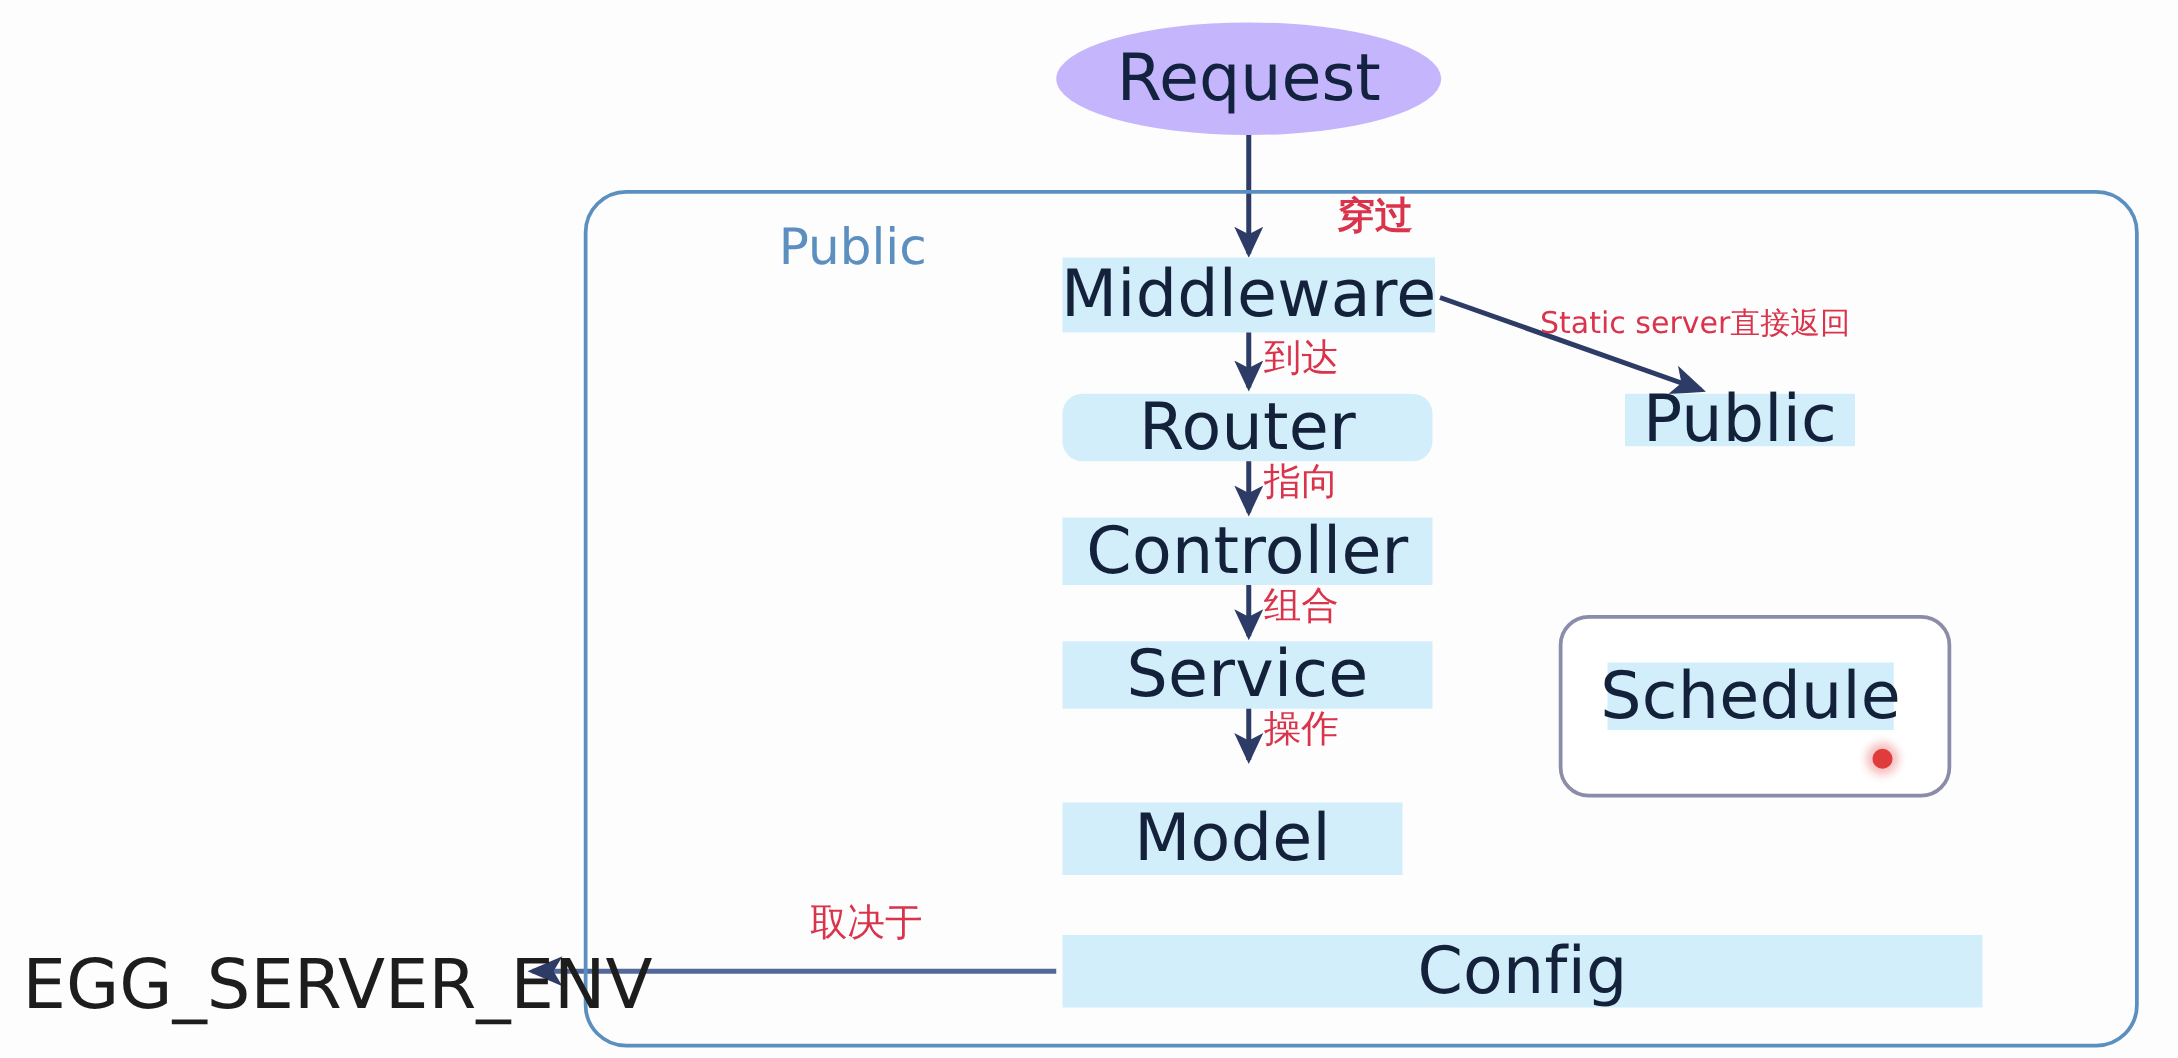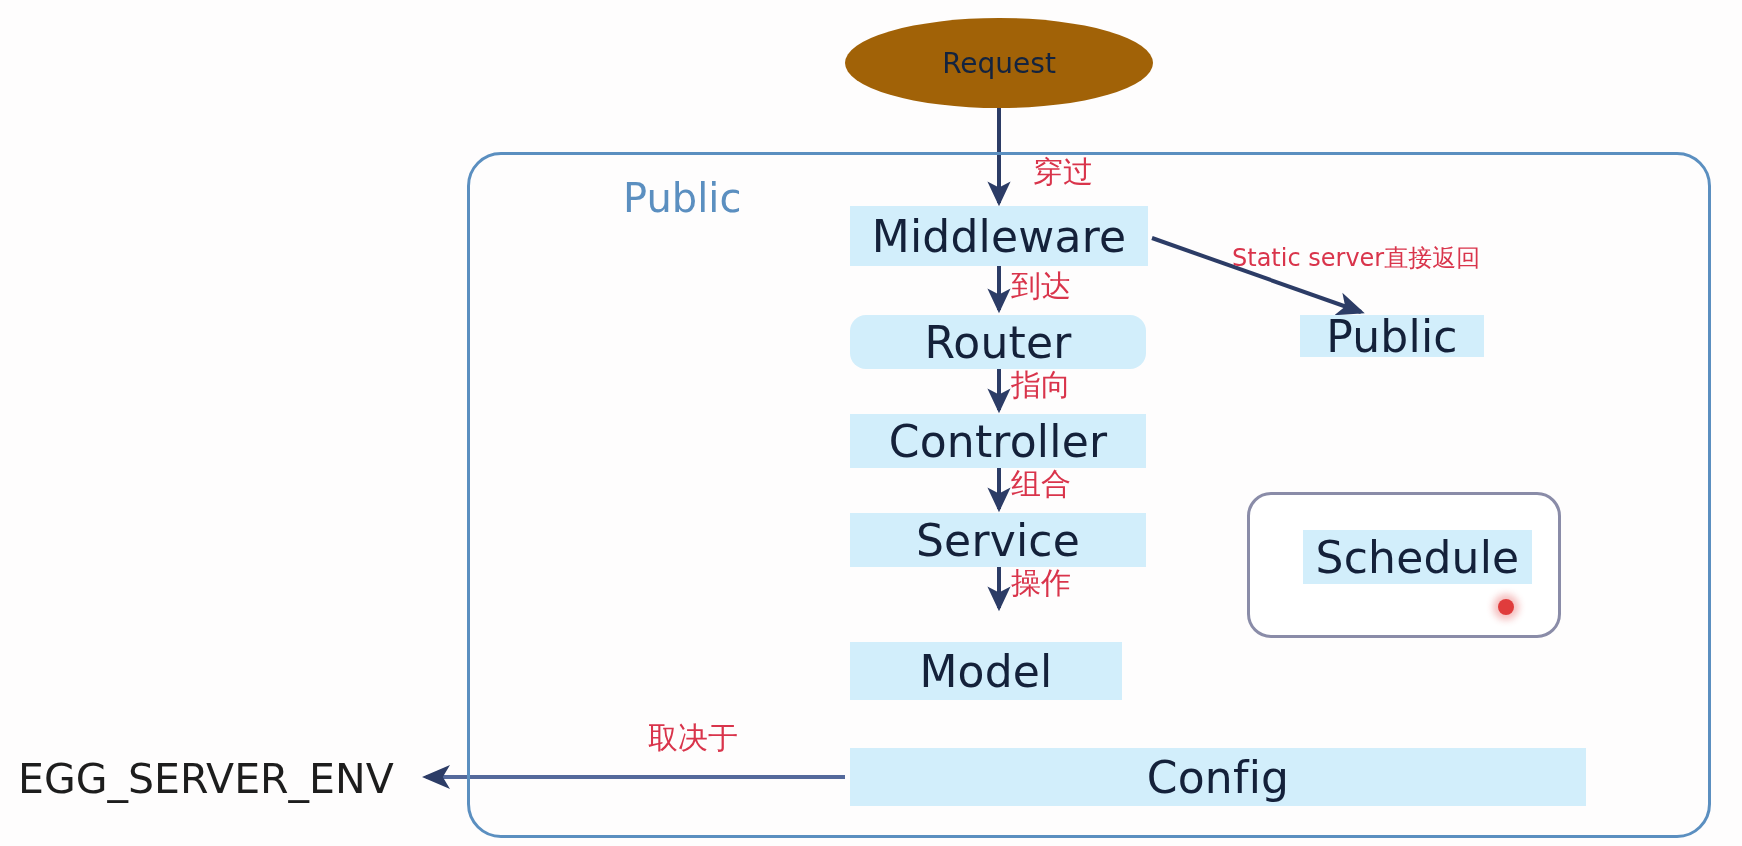--- a/index.html
+++ b/index.html
@@ -25,34 +25,34 @@
   }
 
   
   .node-box {
     position: absolute;
     background: #d2eefb;
     color: #14213a;
     display: flex;
     align-items: center;
     justify-content: center;
-    font-size: 44px;
+    font-size: 52px;
     font-weight: 400;
     letter-spacing: 0.2px;
     white-space: nowrap;
   }
   .ellipse-node {
     position: absolute;
-    background: #a16207;
+    background: #c4b5fd;
     border-radius: 50%;
     color: #13233f;
     display: flex;
     align-items: center;
     justify-content: center;
-    font-size: 28px;
+    font-size: 52px;
     white-space: nowrap;
   }
 
   
   .worker-frame {
     position: absolute;
     border: 3px solid #5b8fc0;
     border-radius: 34px;
     background: transparent;
   }
@@ -87,21 +87,21 @@
     white-space: nowrap;
     font-weight: 500;
   }
   .annot-lg {
     font-size: 24px;
     margin-top: 37px;
   }
   .plain-label {
     position: absolute;
     color: #1d1d1d;
-    font-size: 41px;
+    font-size: 55px;
     white-space: nowrap;
   }
 </style>
 </head>
 <body>
 
 <div id="canvas">
 
   <svg id="svg-layer" viewBox="0 0 1742 846">
     <defs>
@@ -139,28 +139,28 @@
 
   <div class="node-box" style="left:850px; top:414px; width:296px; height:54px;">Controller</div>
 
   <div class="node-box" style="left:850px; top:513px; width:296px; height:54px;">Service</div>
 
   <div class="node-box" style="left:850px; top:642px; width:272px; height:58px;">Model</div>
 
   <div class="node-box" style="left:1300px; top:315px; width:184px; height:42px;">Public</div>
 
   <div class="schedule-card" style="left:1247px; top:492px; width:308px; height:140px;"></div>
-  <div class="node-box" style="left:1286px; top:530px; width:229px; height:54px;margin-left:17px;">Schedule</div>
+  <div class="node-box" style="left:1286px; top:530px; width:229px; height:54px;">Schedule</div>
   <div class="cursor-dot" style="left:1498px; top:599px;"></div>
 
   <div class="node-box" style="left:850px; top:748px; width:736px; height:58px;">Config</div>
 
   <div class="plain-label" style="left:18px; top:755px;">EGG_SERVER_ENV</div>
 
-  <div class="annot" style="left:1033px; top:152px;">穿过</div>
+  <div class="annot" style="left:1070px; top:152px;font-weight:bold;">穿过</div>
 
   <div class="annot" style="left:1011px; top:266px;">到达</div>
 
   <div class="annot" style="left:1011px; top:365px;">指向</div>
 
   <div class="annot" style="left:1011px; top:464px;">组合</div>
 
   <div class="annot" style="left:1011px; top:563px;">操作</div>
 
   <div class="annot annot-lg" style="left:1232px; top:205px;">Static server直接返回</div>

